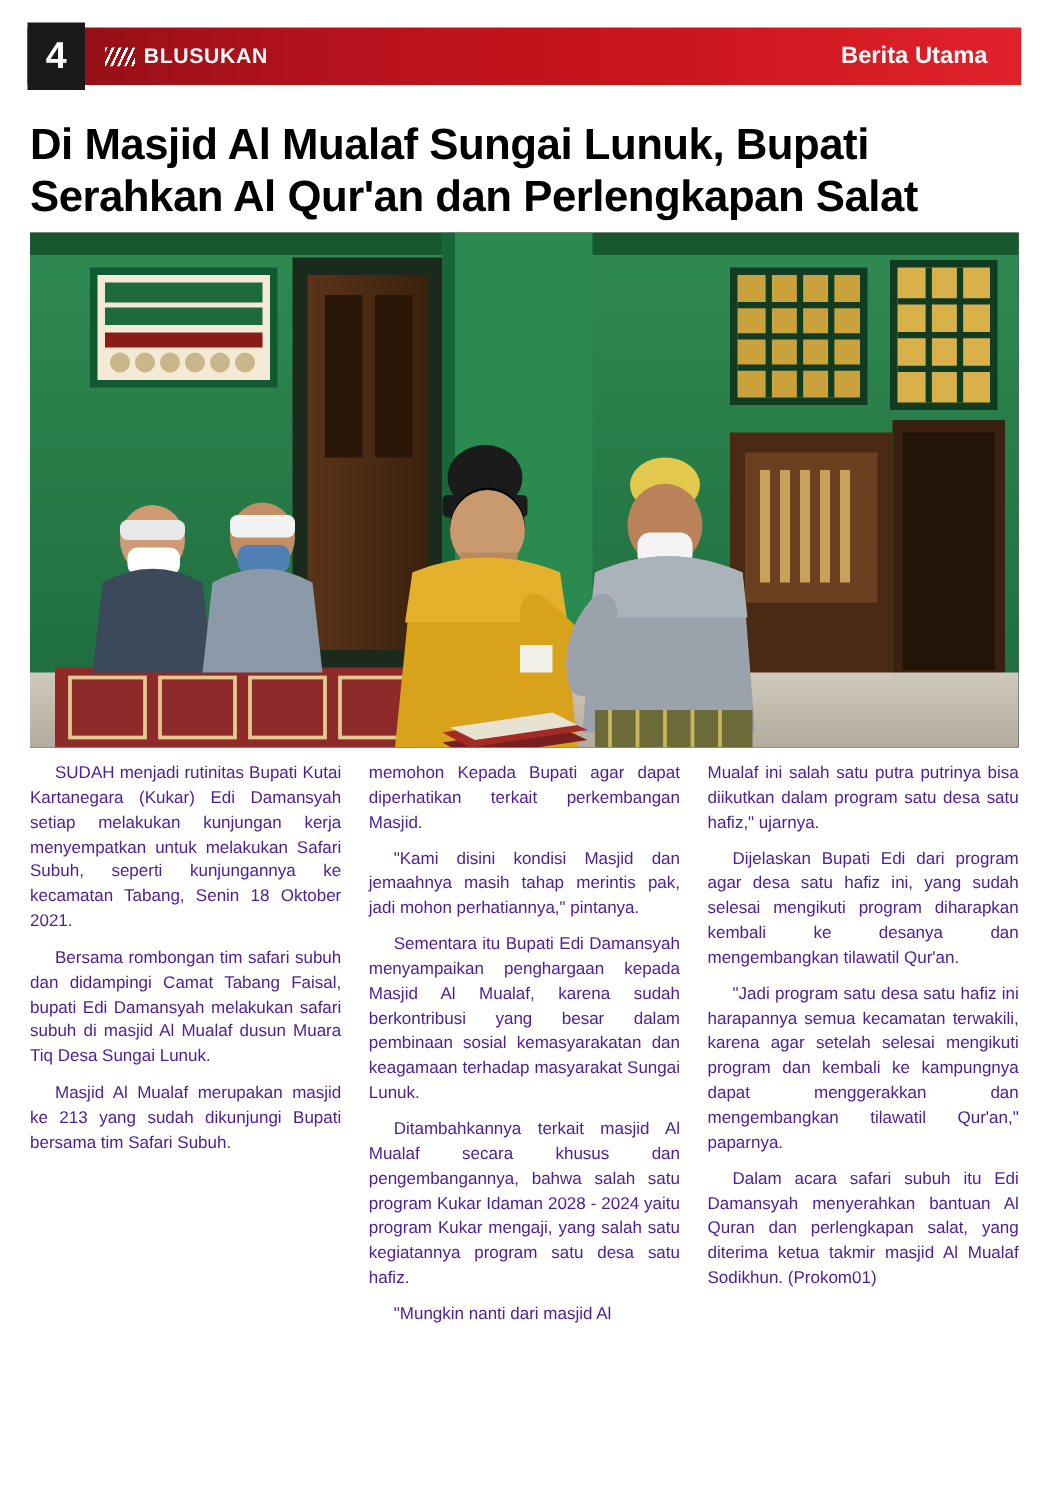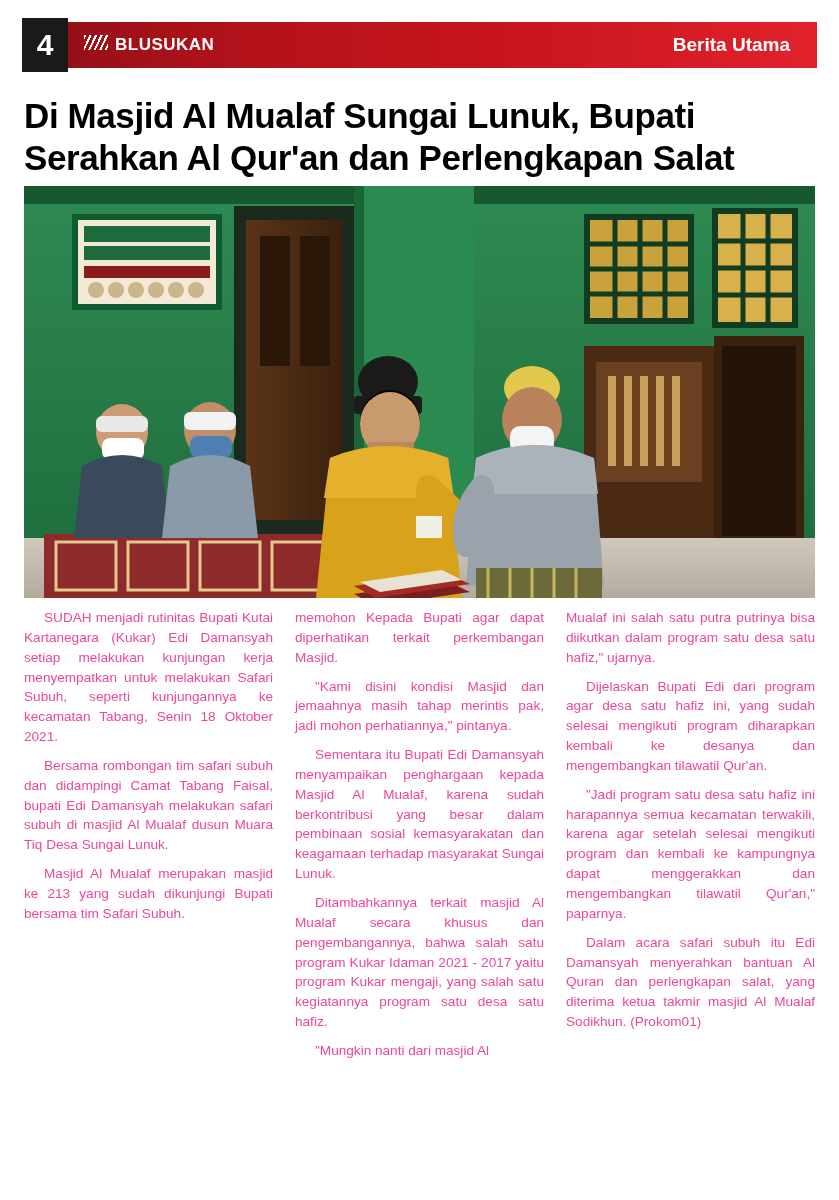--- a/index.html
+++ b/index.html
@@ -45,20 +45,21 @@
     color: #ffffff;
     display: flex;
     align-items: center;
     justify-content: center;
     font-size: 30px;
     font-weight: bold;
     font-family: "Liberation Sans", sans-serif;
   }
   .rubric {
     display: flex;
+    align-items: center;
     margin-left: 62px;
     color: #ffffff;
   }
   .rubric-hatch {
     display: inline-block;
     width: 24px;
     height: 15px;
     margin-right: 7px;
     background: repeating-linear-gradient(
       115deg,
@@ -111,21 +112,21 @@
     top: 608px;
     width: 791px;
     height: 560px;
     display: flex;
     gap: 22px;
   }
   .column {
     width: 249px;
     font-size: 13.6px;
     line-height: 1.46;
-    color: #ec4899;
+    color: #4c1d95;
   }
   .column p {
     margin: 0 0 9px 0;
     text-align: justify;
     text-justify: inter-word;
     hyphens: none;
   }
   .column p.indent::first-letter {
     
   }
@@ -320,21 +321,21 @@
     <div class="column">
       <p class="lead">SUDAH menjadi rutinitas Bupati Kutai Kartanegara (Kukar) Edi Damansyah setiap melakukan kunjungan kerja menyempatkan untuk melakukan Safari Subuh, seperti kunjungannya ke kecamatan Tabang, Senin 18 Oktober 2021.</p>
       <p class="indent">Bersama rombongan tim safari subuh dan didampingi Camat Tabang Faisal, bupati Edi Damansyah melakukan safari subuh di masjid Al Mualaf dusun Muara Tiq Desa Sungai Lunuk.</p>
       <p class="indent">Masjid Al Mualaf merupakan masjid ke 213 yang sudah dikunjungi Bupati bersama tim Safari Subuh.</p>
     </div>
 
     <div class="column">
       <p>memohon Kepada Bupati agar dapat diperhatikan terkait perkembangan Masjid.</p>
       <p class="indent">"Kami disini kondisi Masjid dan jemaahnya masih tahap merintis pak, jadi mohon perhatiannya," pintanya.</p>
       <p class="indent">Sementara itu Bupati Edi Damansyah menyampaikan penghargaan kepada Masjid Al Mualaf, karena sudah berkontribusi yang besar dalam pembinaan sosial kemasyarakatan dan keagamaan terhadap masyarakat Sungai Lunuk.</p>
-      <p class="indent">Ditambahkannya terkait masjid Al Mualaf secara khusus dan pengembangannya, bahwa salah satu program Kukar Idaman 2021 - 2017 yaitu program Kukar mengaji, yang salah satu kegiatannya program satu desa satu hafiz.</p>
+      <p class="indent">Ditambahkannya terkait masjid Al Mualaf secara khusus dan pengembangannya, bahwa salah satu program Kukar Idaman 2028 - 2024 yaitu program Kukar mengaji, yang salah satu kegiatannya program satu desa satu hafiz.</p>
       <p class="indent">"Mungkin nanti dari masjid Al</p>
     </div>
 
     <div class="column">
       <p>Mualaf ini salah satu putra putrinya bisa diikutkan dalam program satu desa satu hafiz," ujarnya.</p>
       <p class="indent">Dijelaskan Bupati Edi dari program agar desa satu hafiz ini, yang sudah selesai mengikuti program diharapkan kembali ke desanya dan mengembangkan tilawatil Qur'an.</p>
       <p class="indent">"Jadi program satu desa satu hafiz ini harapannya semua kecamatan terwakili, karena agar setelah selesai mengikuti program dan kembali ke kampungnya dapat menggerakkan dan mengembangkan tilawatil Qur'an," paparnya.</p>
       <p class="indent">Dalam acara safari subuh itu Edi Damansyah menyerahkan bantuan Al Quran dan perlengkapan salat, yang diterima ketua takmir masjid Al Mualaf Sodikhun. (Prokom01)</p>
     </div>
 

